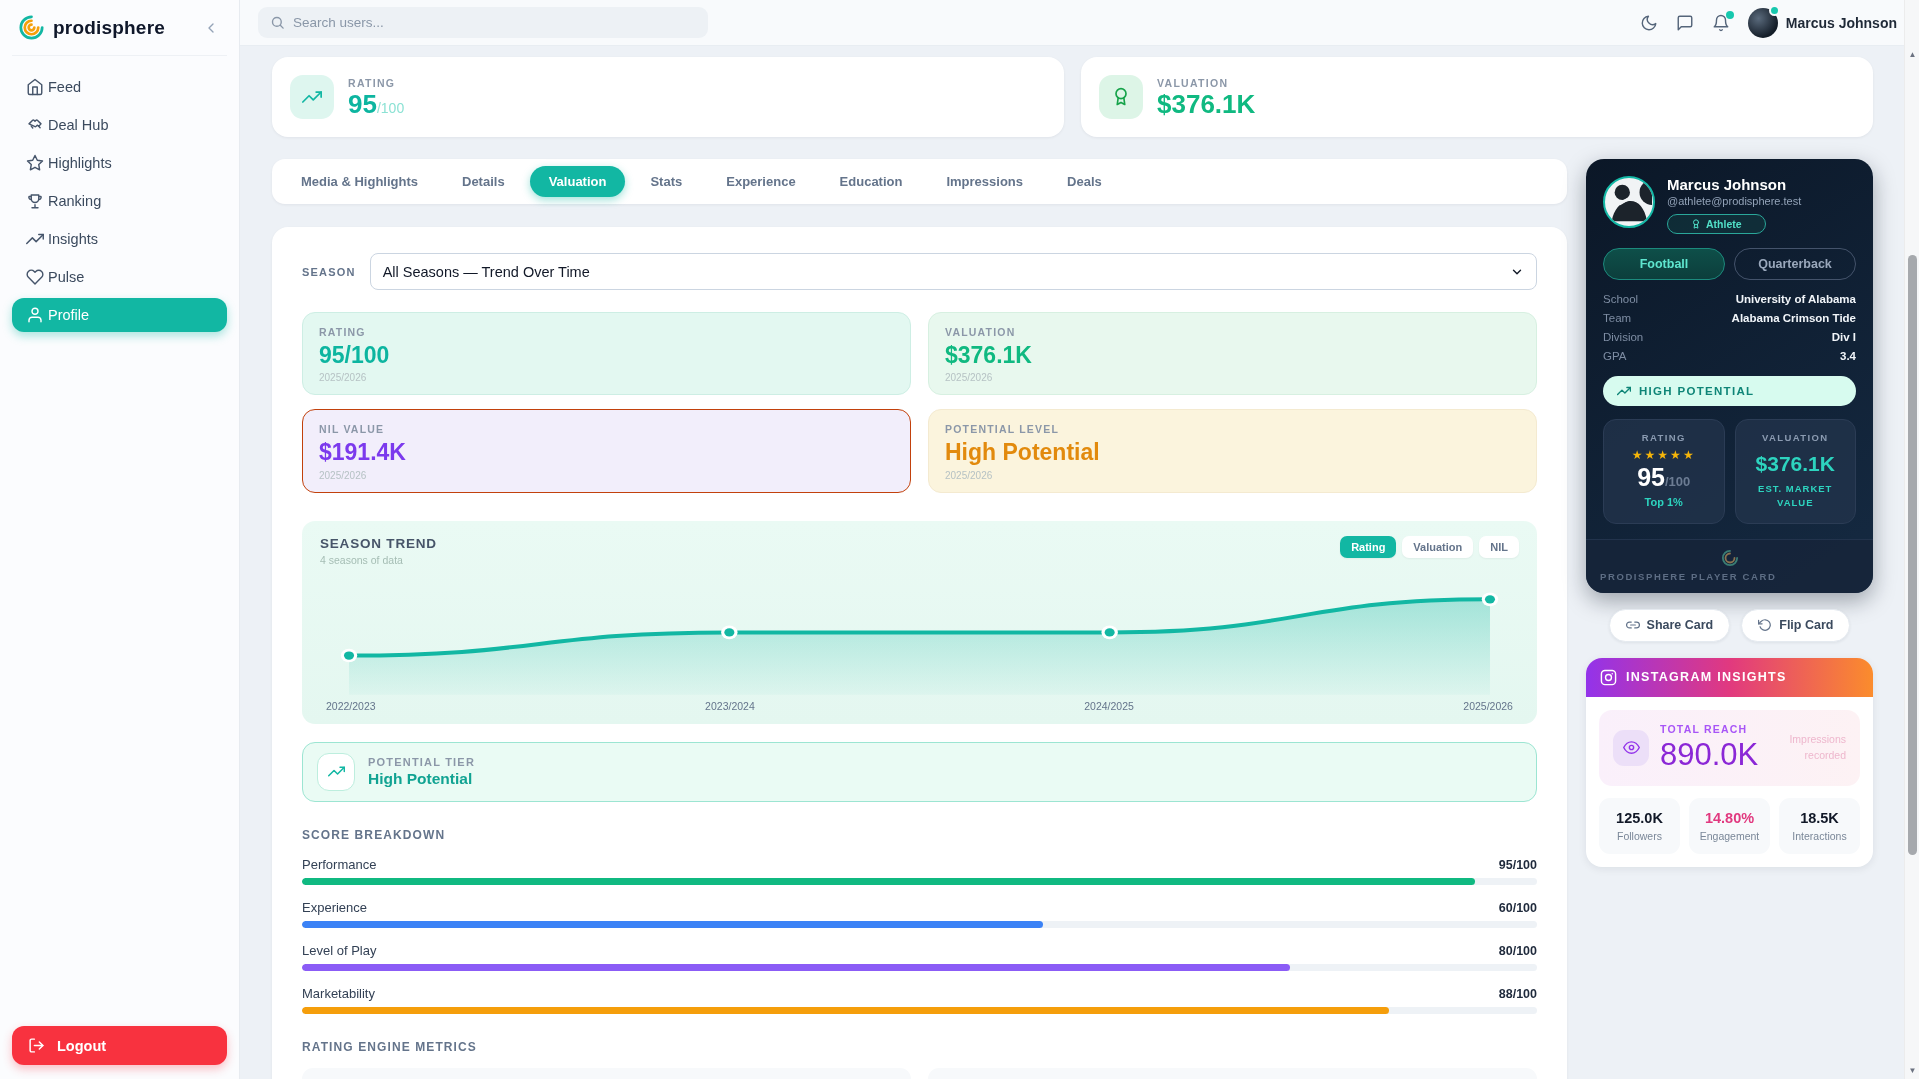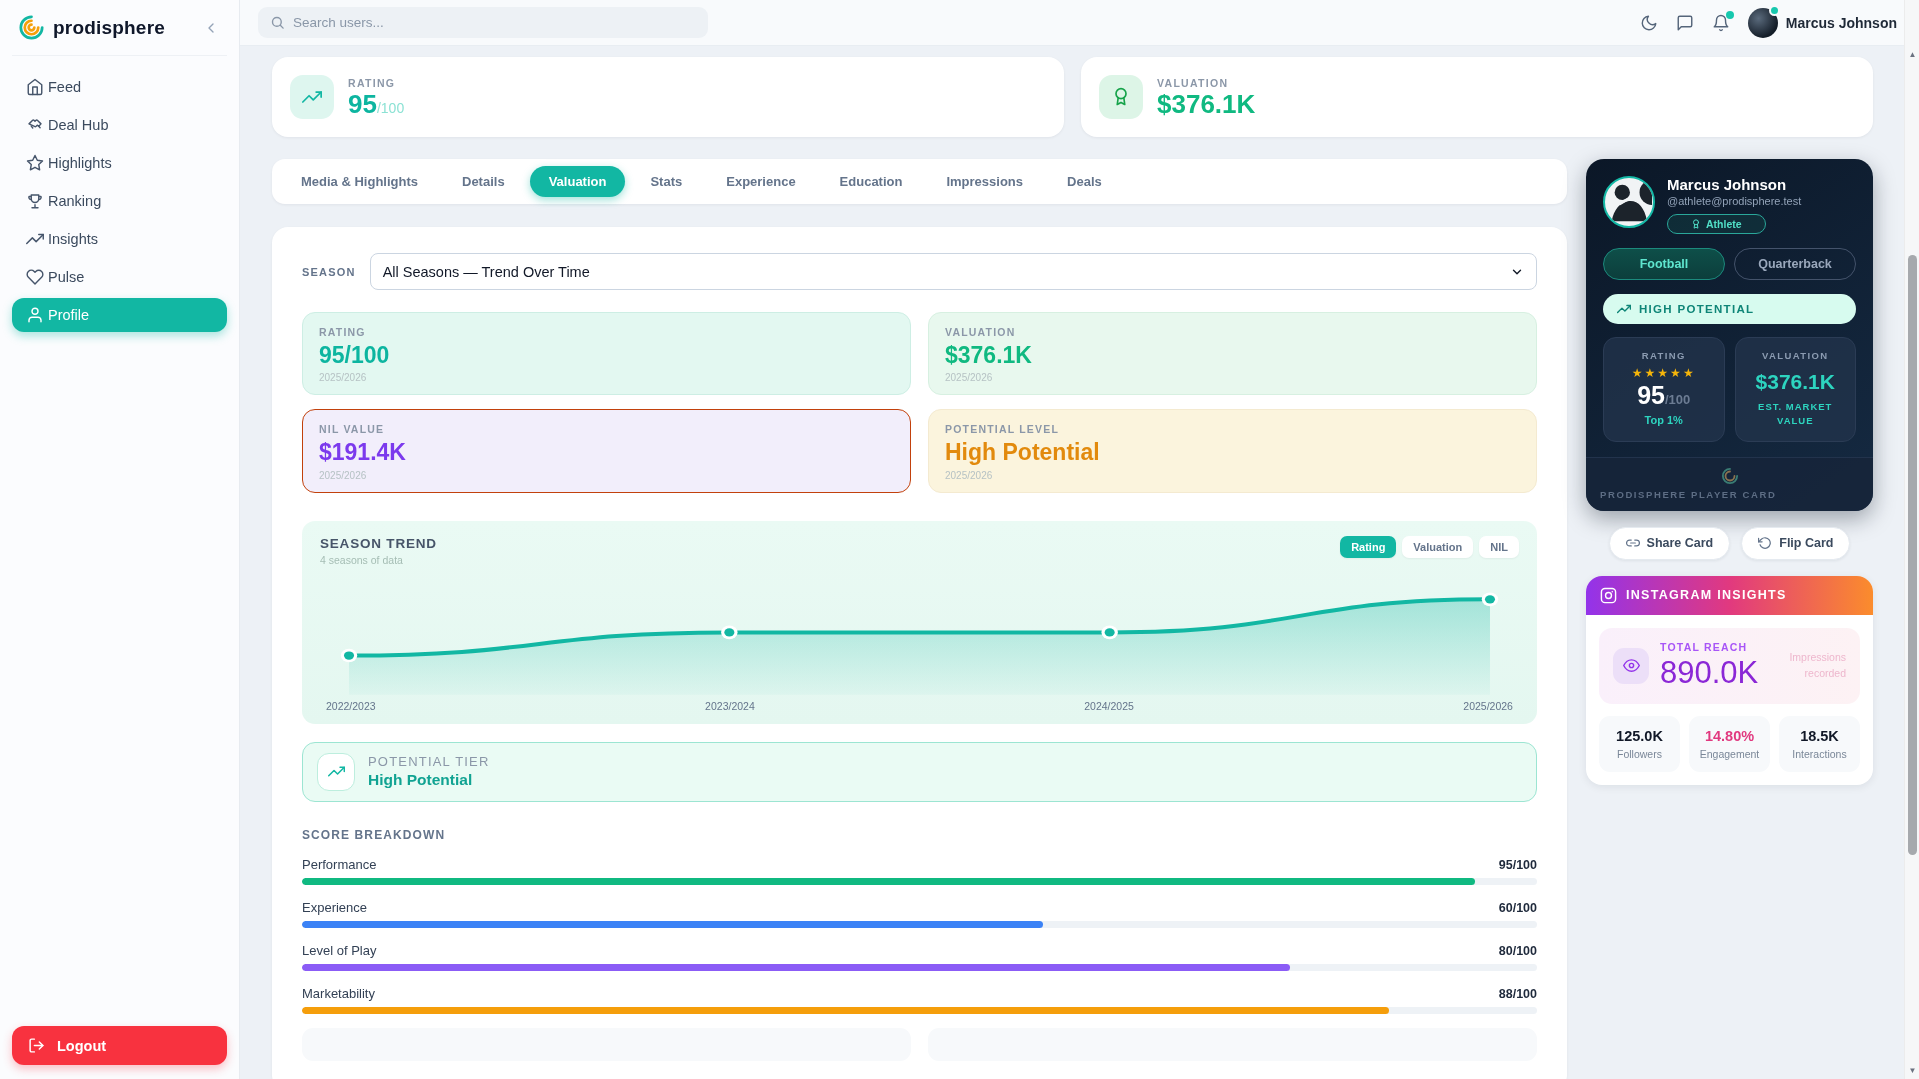--- a/index.html
+++ b/index.html
@@ -83,21 +83,21 @@
   .trend-sub { font-size:10.5px; color:#a5bdb4; margin-top:3px; }
   .legend { display:flex; gap:6px; }
   .legend-pill { font-size:11px; font-weight:bold; padding:5px 11px; border-radius:7px; background:#ffffff; color:#64748b; cursor:pointer; box-shadow:0 1px 2px rgba(0,0,0,.05); }
   .legend-pill.active { background:#12b7a3; color:#fff; }
   .trend-plot { margin-top:4px; }
   .x-labels { display:flex; justify-content:space-between; font-size:10.5px; color:#64748b; padding:2px 6px 2px; }
 
   
   .tier-strip { margin-top:18px; background:#eafbf4; border:1.5px solid #9ce5d2; border-radius:13px; padding:10px 14px; display:flex; align-items:center; gap:13px; }
   .tier-icon { width:38px; height:38px; border-radius:12px; background:#ffffff; border:1px solid #bdeede; color:#12b7a3; display:flex; align-items:center; justify-content:center; }
-  .tier-label { font-size:13px; font-weight:normal; letter-spacing:1.2px; color:#8b97a8; }
+  .tier-label { font-size:11px; font-weight:bold; letter-spacing:1.2px; color:#8b97a8; }
   .tier-value { font-size:15.5px; font-weight:bold; color:#11a392; margin-top:2px; }
 
   
   .section-title { font-size:12px; font-weight:bold; letter-spacing:1.1px; color:#64748b; margin-top:26px; }
   .score-row { margin-top:15px; }
   .score-line { display:flex; justify-content:space-between; align-items:baseline; }
   .score-label { font-size:13px; color:#334155; }
   .score-val { font-size:12.5px; font-weight:bold; color:#1e293b; }
   .bar-track { margin-top:6px; height:7px; border-radius:99px; background:#eef2f6; overflow:hidden; }
   .bar-fill { height:100%; border-radius:99px; }
@@ -461,20 +461,21 @@
             <div class="score-row">
               <div class="score-line">
                 <span class="score-label">Marketability</span>
                 <span class="score-val">88/100</span>
               </div>
               <div class="bar-track">
                   <div class="bar-fill" style="width: 88%; background: rgb(245, 158, 11);"></div>
                 </div>
             </div>
 
+            <div class="section-title">RATING ENGINE METRICS</div>
             <div class="metric-grid">
               <div class="metric-card">
                 
                 
               </div>
               <div class="metric-card">
                 
                 
               </div>
             </div>
@@ -508,20 +509,38 @@
                     <span>Athlete</span>
                   </span>
                 </div>
               </div>
 
               <div class="pc-btn-row">
                 <span class="pc-btn sport">Football</span>
                 <span class="pc-btn position">Quarterback</span>
               </div>
 
+              <div class="pc-info">
+                <div class="pc-info-row">
+                    <span class="k">School</span>
+                    <span class="v">University of Alabama</span>
+                  </div>
+                <div class="pc-info-row">
+                    <span class="k">Team</span>
+                    <span class="v">Alabama Crimson Tide</span>
+                  </div>
+                <div class="pc-info-row">
+                    <span class="k">Division</span>
+                    <span class="v">Div I</span>
+                  </div>
+                <div class="pc-info-row">
+                    <span class="k">GPA</span>
+                    <span class="v">3.4</span>
+                  </div>
+              </div>
 
               <div class="pc-banner">
                 <span style="display:flex;">
                     <svg width="14" height="14" viewBox="0 0 24 24" fill="none" stroke="currentColor" stroke-width="2.4" stroke-linecap="round" stroke-linejoin="round">
                       <polyline points="23 6 13.5 15.5 8.5 10.5 1 18"></polyline>
                       <polyline points="17 6 23 6 23 12"></polyline>
                     </svg>
                   </span>
                 <span>HIGH POTENTIAL</span>
               </div>

